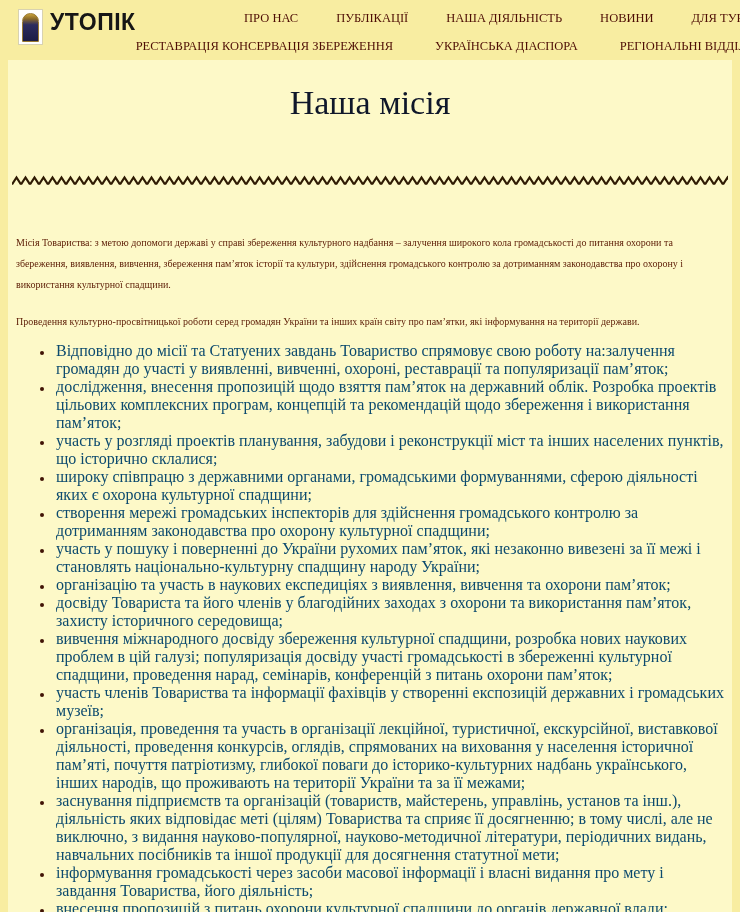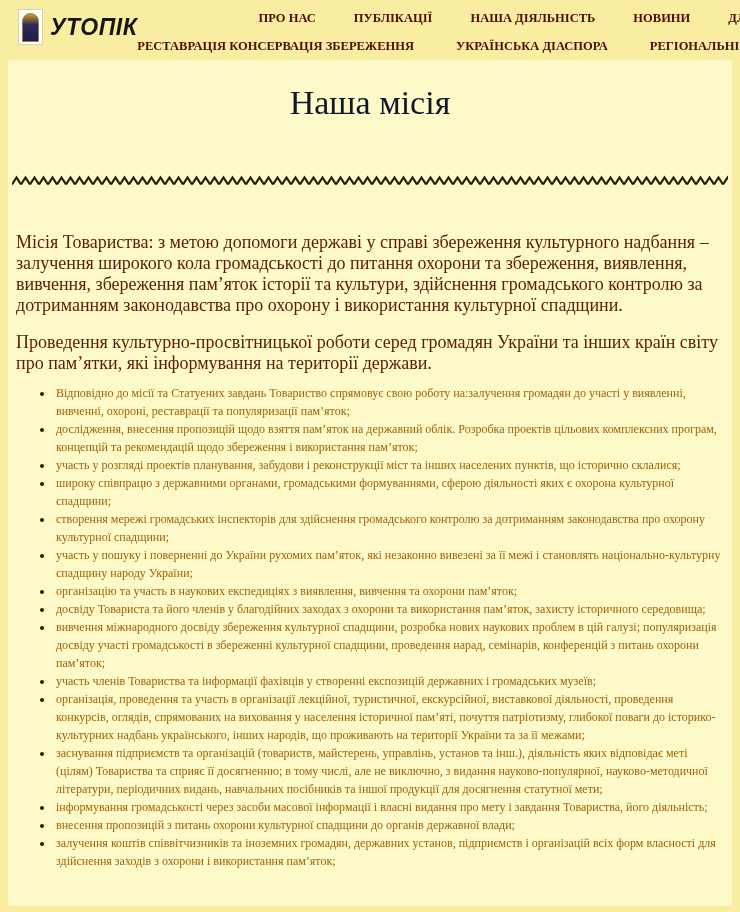--- a/index.html
+++ b/index.html
@@ -14,25 +14,24 @@
   
   .header {
     display: flex;
     align-items: flex-start;
     justify-content: space-between;
     padding: 7px 16px 6px 18px;
     background: #f8eda1;
   }
   .logo {
     display: flex;
-    align-items: center;
+    align-items: flex-start;
     gap: 7px;
     cursor: pointer;
     margin-top: 2px;
-    font-style: italic;
   }
   .logo-img {
     width: 25px;
     height: 36px;
     background: #ffffff;
     border: 1px solid #d8d2b0;
     display: flex;
     align-items: flex-end;
     justify-content: center;
     padding: 2px;
@@ -58,21 +57,21 @@
     padding-top: 4px;
   }
   .nav-row {
     display: flex;
     justify-content: flex-end;
     gap: 38px;
   }
   .nav-row.second { gap: 42px; }
   .nav-link {
     font-family: "Liberation Serif", serif;
-    font-weight: bold;
+    font-weight: normal;
     font-size: 12.5px;
     color: #4e0e05;
     text-decoration: none;
     white-space: nowrap;
     cursor: pointer;
   }
 
   
   .content {
     margin: 0 8px;
@@ -89,32 +88,32 @@
   }
   .zigzag-wrap {
     margin: 52px 0 0 0;
     height: 14px;
   }
   .mission-text {
     margin: 44px 4px 0 4px;
     color: #5b1b04;
   }
   .mission-text p {
-    font-size: 18px;
+    font-size: 10px;
     line-height: 21px;
     margin: 16px 0 10px 0;
   }
   ul.mission-list {
     margin: 8px 0 0 0;
     padding: 0 0 0 38px;
   }
   ul.mission-list li {
-    font-size: 12px;
+    font-size: 16px;
     line-height: 18px;
-    color: #a16207;
+    color: #0c4a6e;
     padding-left: 2px;
   }
   ul.mission-list li::marker { color: #401405; font-size: 12px; }
 </style>
 </head>
 <body>
 
 <div class="header">
   <div class="logo">
     <div class="logo-img">

